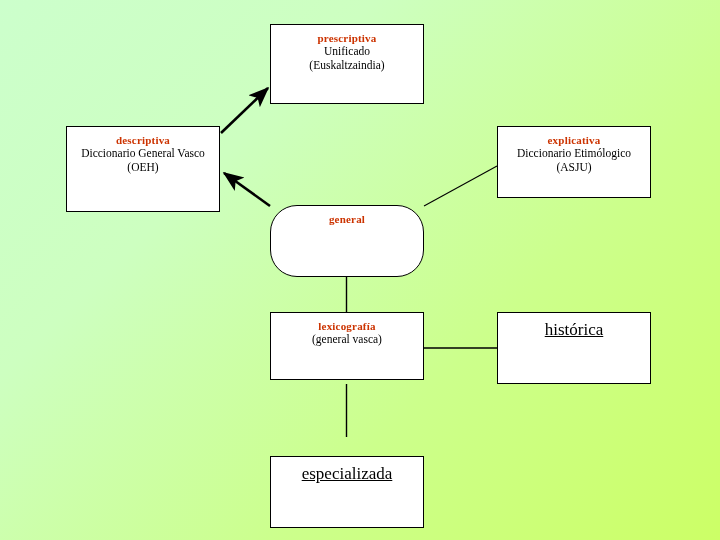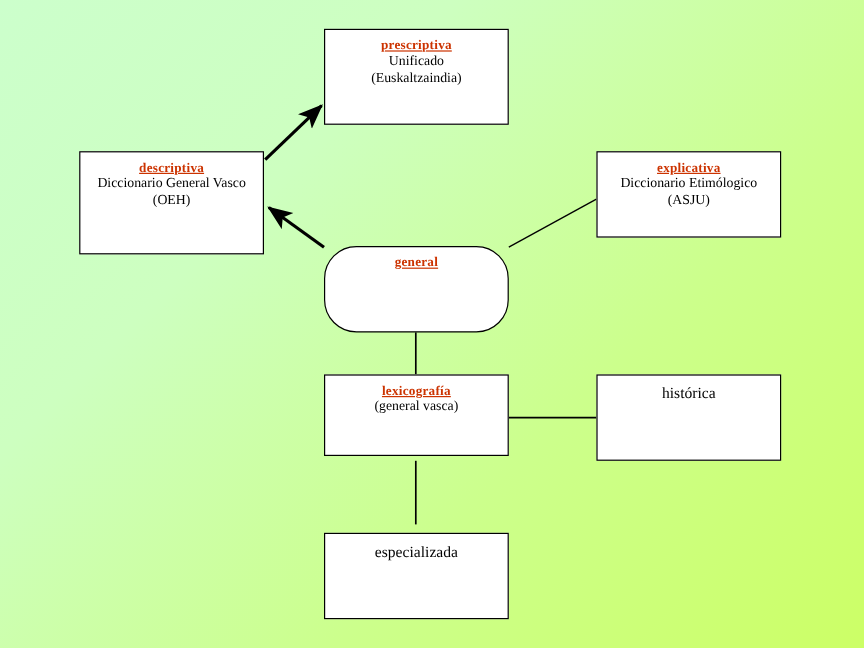--- a/index.html
+++ b/index.html
@@ -35,40 +35,40 @@
     text-align: center;
     padding-top: 7px;
     line-height: 1.18;
   }
   .node .title {
     display: block;
     color: #cc3300;
     font-weight: bold;
     font-size: 11px;
     letter-spacing: 0.2px;
-    text-decoration: underline;
   }
   .node .sub {
     display: block;
     color: #000000;
     font-size: 11.5px;
   }
   .node .plain {
     display: block;
     color: #000000;
-    font-size: 13px;
+    font-size: 17px;
+    text-decoration: underline;
   }
   
   #node-prescriptiva { left: 270px; top: 24px;  width: 154px; height: 80px; }
   #node-descriptiva  { left: 66px;  top: 126px; width: 154px; height: 86px; }
   #node-explicativa  { left: 497px; top: 126px; width: 154px; height: 72px; text-align: center; }
   #node-general      { left: 270px; top: 205px; width: 154px; height: 72px; border-radius: 27px; }
   #node-lexicografia { left: 270px; top: 312px; width: 154px; height: 68px; }
   #node-historica    { left: 497px; top: 312px; width: 154px; height: 72px; }
-  #node-especializada{ left: 270px; top: 444px; width: 154px; height: 72px; }
+  #node-especializada{ left: 270px; top: 456px; width: 154px; height: 72px; }
 </style>
 </head>
 <body>
 
 <div id="slide">
 
   <svg id="edges" viewBox="0 0 720 540" width="720" height="540" xmlns="http://www.w3.org/2000/svg">
     <defs>
       <marker id="arrowhead" markerWidth="9" markerHeight="9" refX="7.4" refY="3.2" orient="auto" markerUnits="strokeWidth">
         <path d="M0,0 L8,3.2 L0,6.4 L1.9,3.2 Z" fill="#000000"></path>

